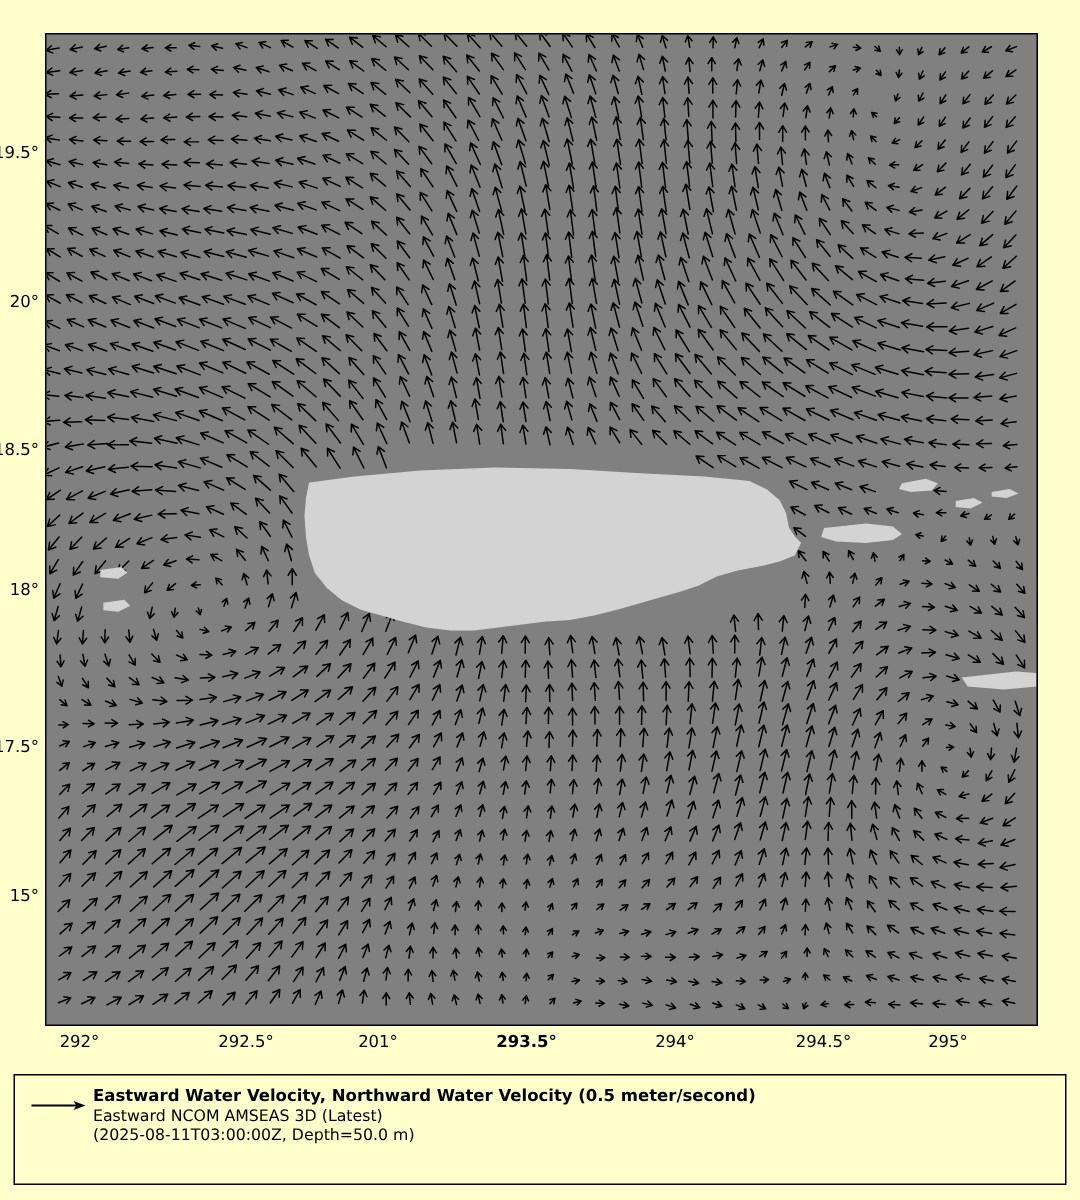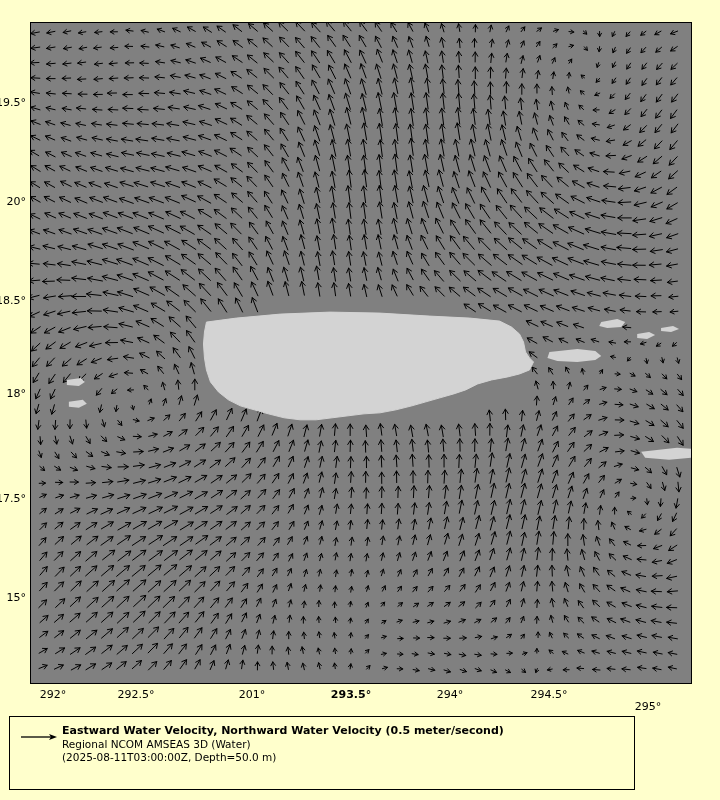--- a/index.html
+++ b/index.html
@@ -55,21 +55,21 @@
   .tick-label.y {
     transform: translateY(-50%);
     right: 694px;
     text-align: right;
   }
   
   #legend {
     position: absolute;
     left: 9px;
     top: 716px;
-    width: 626px;
+    width: 702px;
     height: 74px;
     border: 1px solid #000000;
     background: #ffffcc;
     box-sizing: border-box;
   }
   #legend-arrow {
     position: absolute;
     left: 10px;
     top: 14px;
     width: 38px;
@@ -119,39 +119,39 @@
       <path fill="#d3d3d3" d="M632,306 L644,304 L650,307 L642,310 L632,309 Z"></path>
 
       <path fill="#d3d3d3" d="M612,430 L648,426 L662,427 L662,436 L640,438 L616,436 Z"></path>
 
       <path fill="#d3d3d3" d="M36,358 L50,356 L54,360 L48,364 L36,363 Z"></path>
       <path fill="#d3d3d3" d="M38,380 L52,378 L56,382 L48,386 L38,385 Z"></path>
     </svg>
   </div>
 
   <div class="tick-label x" style="left:53px;">292°</div>
-  <div class="tick-label x" style="left:136px;">292.5°</div>
+  <div class="tick-label x" style="left:164px;">292.5°</div>
   <div class="tick-label x" style="left:252px;">201°</div>
   <div class="tick-label x" style="left:351px;font-weight:bold;">293.5°</div>
   <div class="tick-label x" style="left:450px;">294°</div>
   <div class="tick-label x" style="left:549px;">294.5°</div>
-  <div class="tick-label x" style="left:648px;margin-top:12px;">295°</div>
+  <div class="tick-label x" style="left:632px;">295°</div>
 
   <div class="tick-label y" style="top:597px;">15°</div>
   <div class="tick-label y" style="top:498px;">17.5°</div>
   <div class="tick-label y" style="top:393px;">18°</div>
   <div class="tick-label y" style="top:300px;">18.5°</div>
   <div class="tick-label y" style="top:201px;">20°</div>
   <div class="tick-label y" style="top:102px;">19.5°</div>
 
   <div id="legend">
     <svg id="legend-arrow" viewBox="0 0 38 12">
       <line x1="1" y1="6" x2="32" y2="6" stroke="#000000" stroke-width="1.3"></line>
       <polygon points="37,6 29,3 31,6 29,9" fill="#000000"></polygon>
     </svg>
     <div id="legend-text">
       <div id="legend-title">Eastward Water Velocity, Northward Water Velocity (0.5 meter/second)</div>
-      <div class="legend-sub">Regional NCOM AMSEAS 3D (Water)</div>
+      <div class="legend-sub">Eastward NCOM AMSEAS 3D (Latest)</div>
       <div class="legend-sub">(2025-08-11T03:00:00Z, Depth=50.0 m)</div>
     </div>
   </div>
 
 </div>
 
 </body></html>

